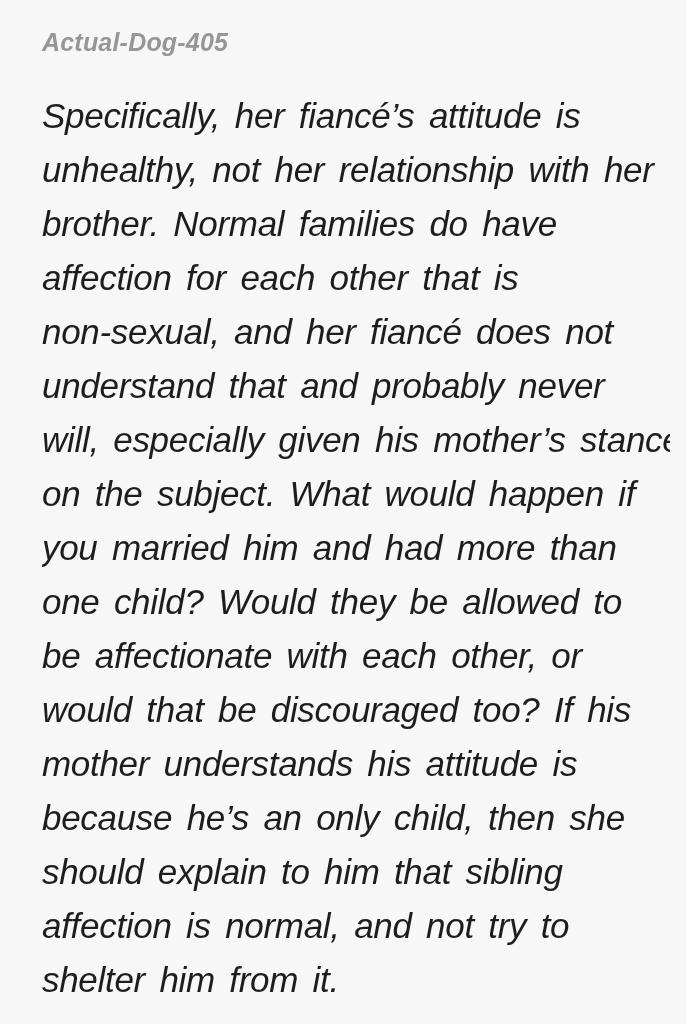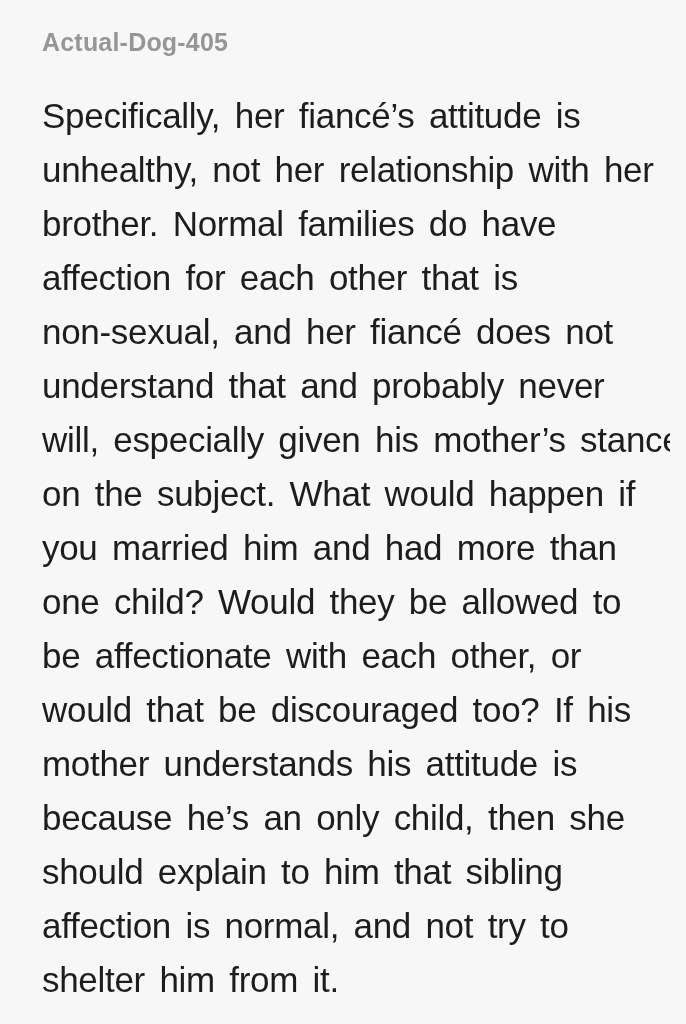--- a/index.html
+++ b/index.html
@@ -13,20 +13,21 @@
     height: 1024px;
     background: var(--background);
     overflow: hidden;
     font-family: "Liberation Sans", "DejaVu Sans", sans-serif;
   }
   .post {
     width: 686px;
     height: 1024px;
     padding: 27px 16px 0 42px;
     overflow: hidden;
+    font-style: italic;
   }
   .post-author {
     font-size: 25px;
     font-weight: 700;
     line-height: 30px;
     letter-spacing: 0.2px;
     color: var(--author);
   }
   .post-body {
     margin-top: 32px;

